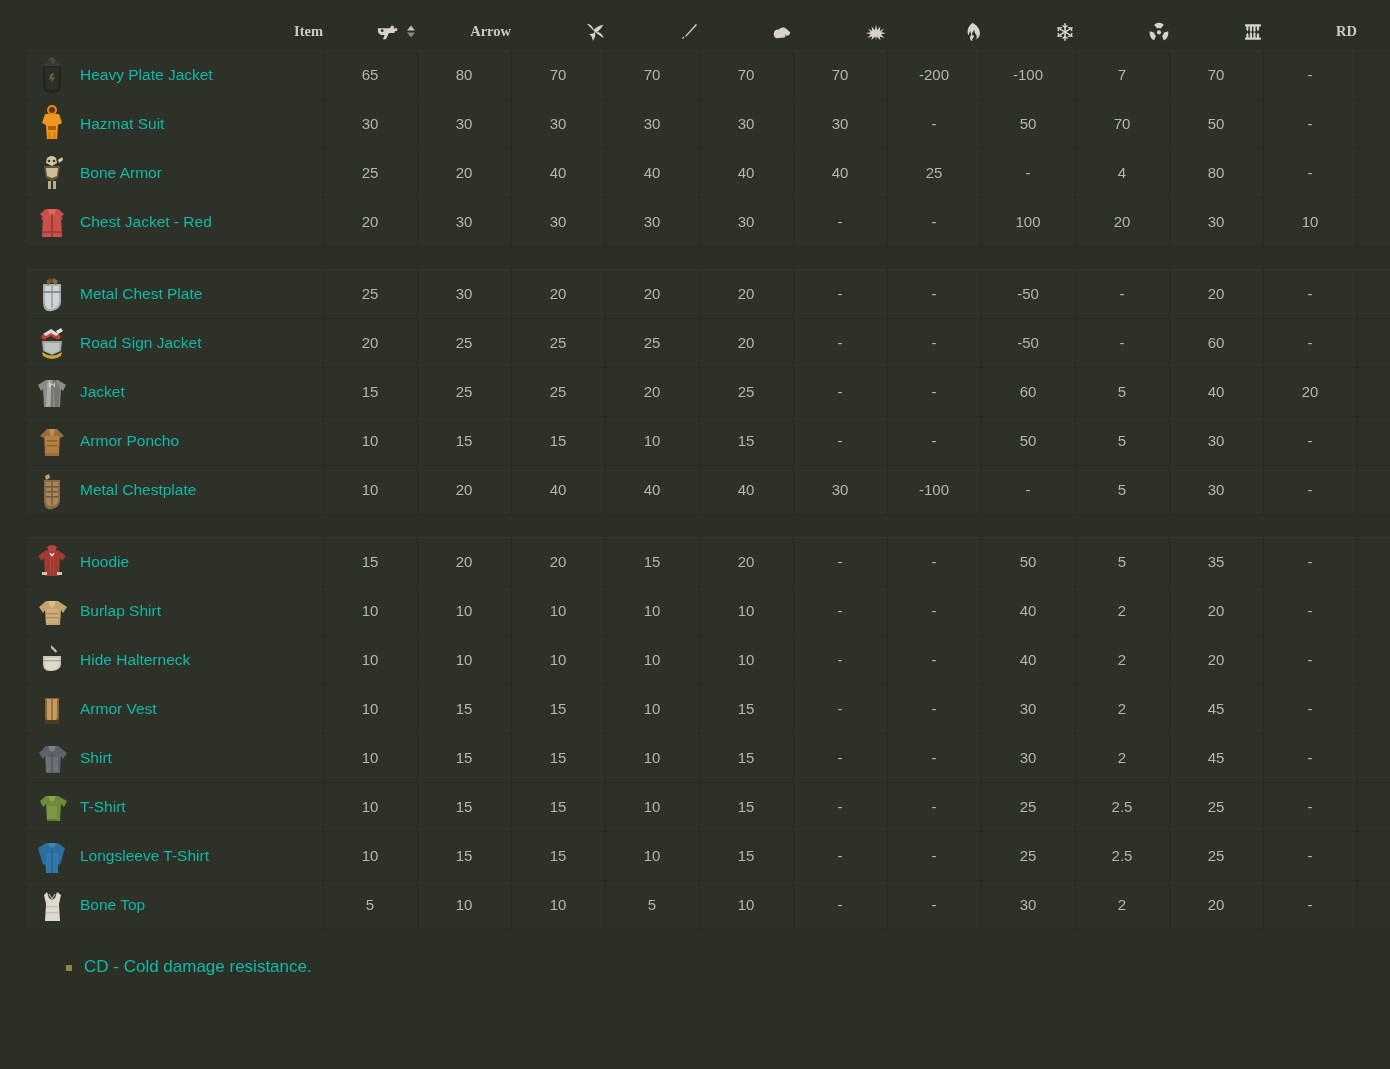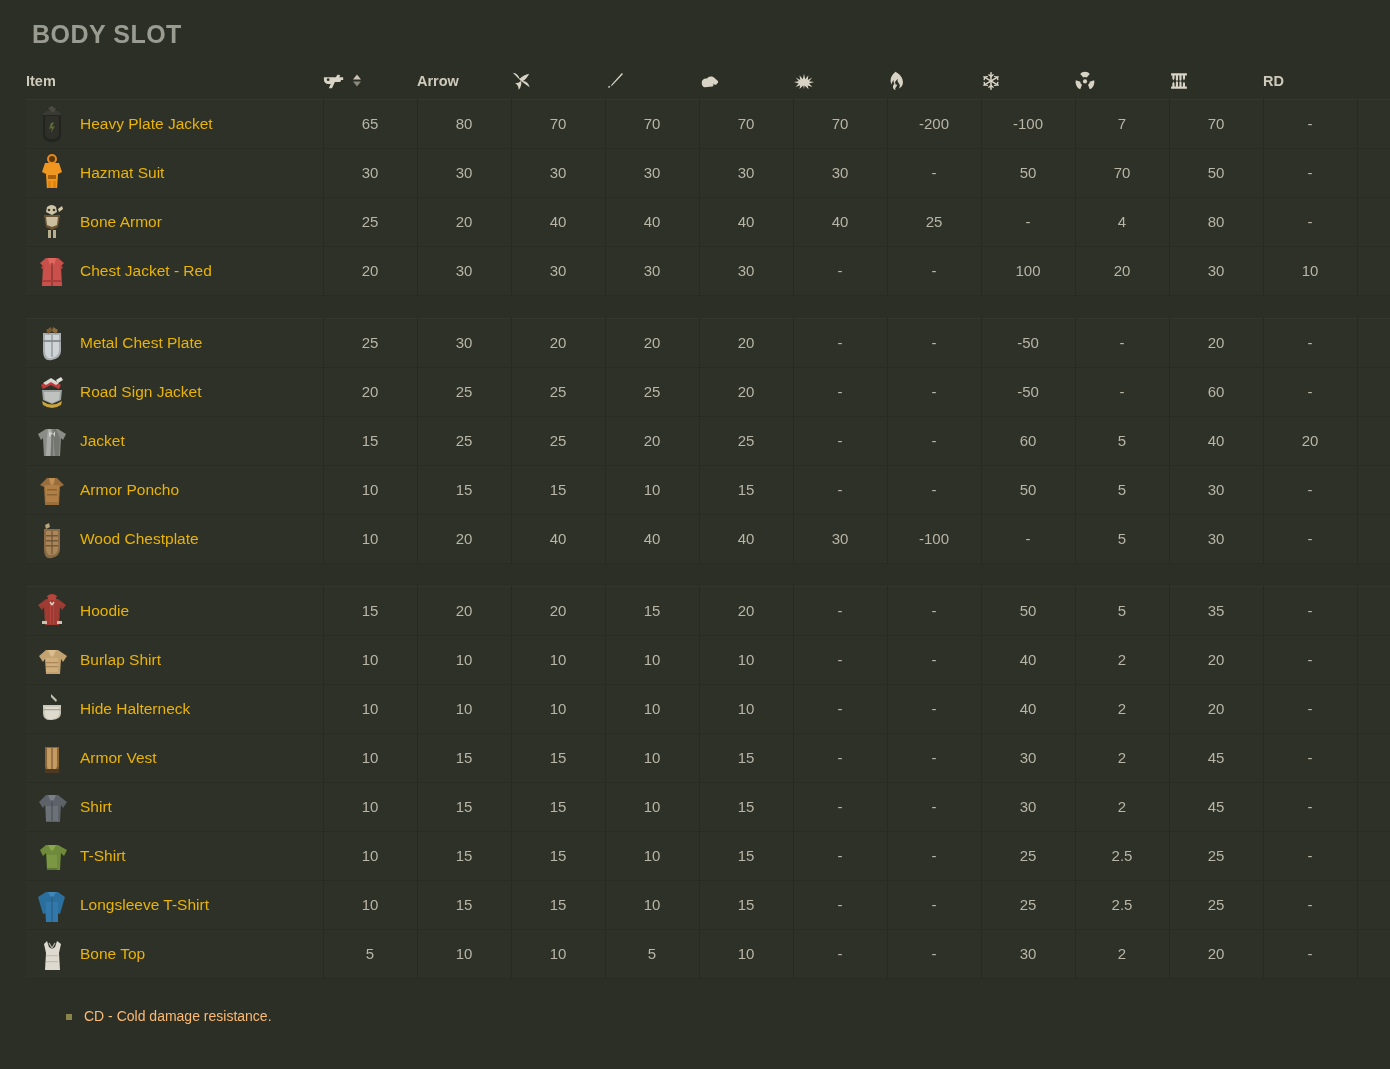--- a/index.html
+++ b/index.html
@@ -43,23 +43,24 @@
     padding: 0;
     border: none;
   }
 
   th.col-item { width: 297px; }
   th.col-num  { width: 94px; }
 
   .hdr-inner {
     display: flex;
     align-items: center;
-    justify-content: flex-start;
+    justify-content: flex-end;
     gap: 6px;
     height: 100%;
+    font-family: Liberation Serif, serif;
   }
 
   .ico {
     display: inline-block;
     line-height: 0;
   }
   .ico svg { display: block; }
 
   .sort-ind { display: inline-block; line-height: 0; }
 
@@ -97,59 +98,58 @@
   .item-thumb {
     width: 36px;
     height: 42px;
     flex: 0 0 36px;
     position: relative;
     border-radius: 2px;
   }
 
   .item-name {
     font-size: 15.5px;
-    color: #eab308;
+    color: #14b8a6;
     white-space: nowrap;
   }
 
   tr.spacer-row td {
     height: 23px;
     border: none !important;
     background: transparent !important;
     padding: 0;
   }
 
   .footnotes {
     margin-top: 26px;
     padding-left: 38px;
   }
   .footnotes li {
     list-style: none;
     position: relative;
-    font-size: 14px;
-    color: #fdba74;
+    font-size: 17px;
+    color: #14b8a6;
     line-height: 22px;
     padding-left: 20px;
   }
   .footnotes li::before {
     content: "";
     position: absolute;
     left: 2px;
     top: 9px;
     width: 6px;
     height: 6px;
     background: #8a8448;
   }
 </style>
 </head>
 <body>
 
 <div class="page">
 
-  <div class="page-title">BODY SLOT</div>
 
   <table class="armor-table">
     <thead>
       <tr id="header-row">
           <th class="col-item">
             <div class="hdr-inner">
               <span>Item</span>
             </div>
           </th>
           <th class="col-num">
@@ -488,21 +488,21 @@
         <tr class="item-row">
           <td class="cell-item">
             <div class="item-cell-inner">
               <div class="item-thumb"><svg viewBox="0 0 36 42">
                   <path d="M10 11h16v20q0 7-8 9t-8-9z" fill="#8a6b45"></path>
                   <path d="M12 13h12v17q0 6-6 7t-6-7z" fill="#a98758"></path>
                   <path d="M12 17h12v1.6H12zM12 22h12v1.6H12zM12 27h12v1.6H12z" fill="#74573a"></path>
                   <path d="M11 7l4-2 1 4-4 2z" fill="#b9a47c"></path>
                   <path d="M17.4 13h1.2v23h-1.2z" fill="#6e5338"></path>
                 </svg></div>
-              <span class="item-name">Wood Chestplate</span>
+              <span class="item-name">Metal Chestplate</span>
             </div>
           </td>
           <td>10</td>
           <td>20</td>
           <td>40</td>
           <td>40</td>
           <td>40</td>
           <td>30</td>
           <td>-100</td>
           <td>-</td>

